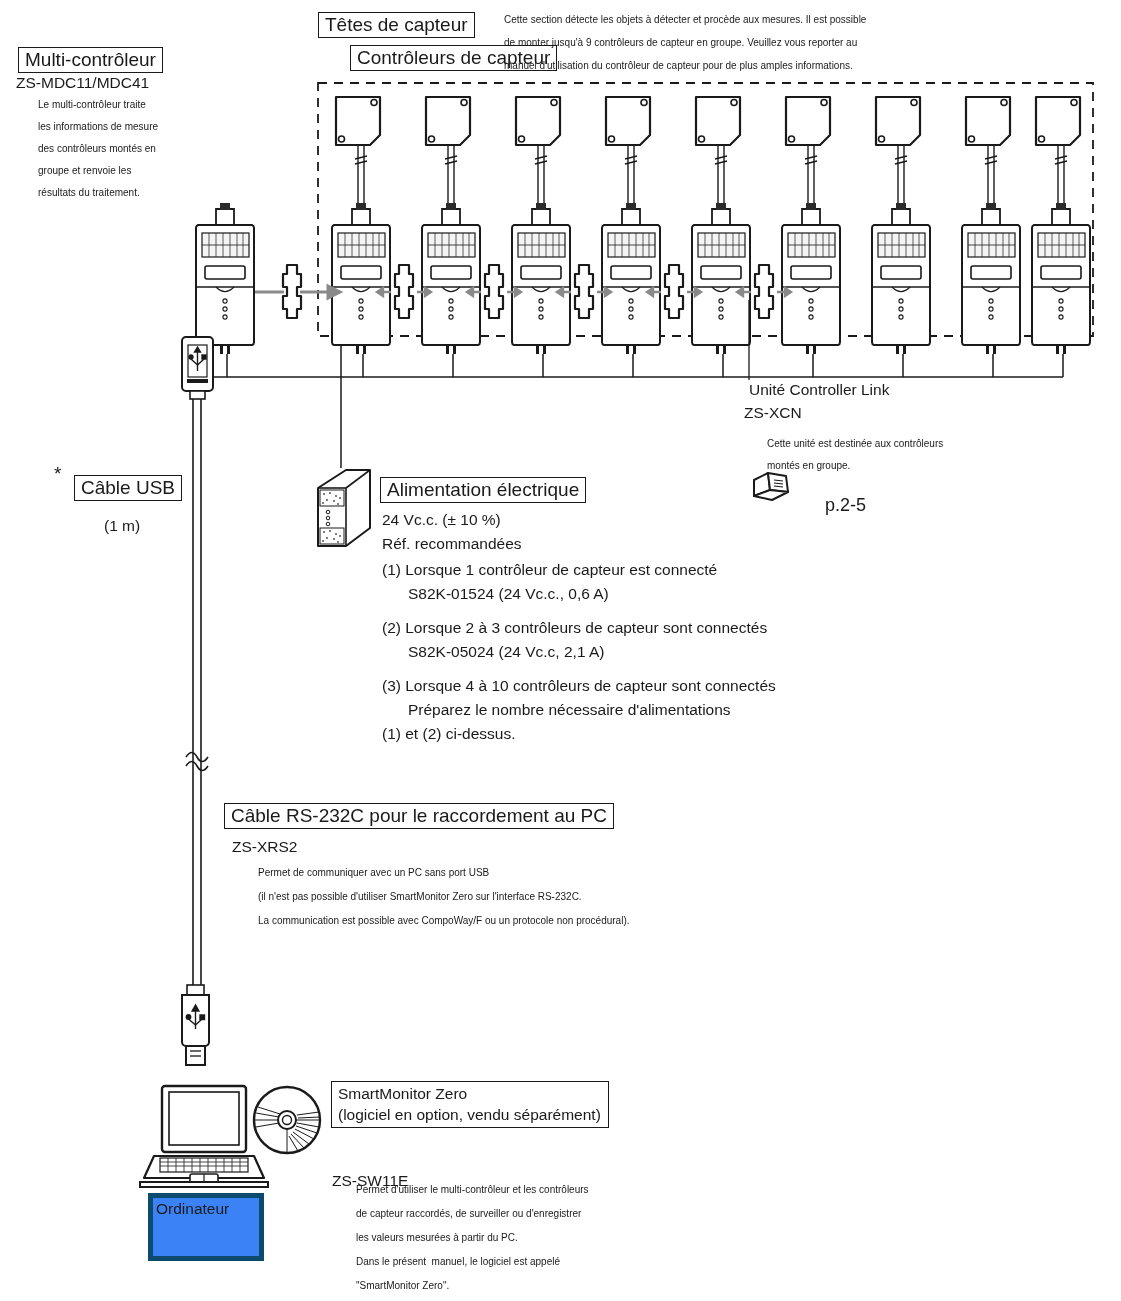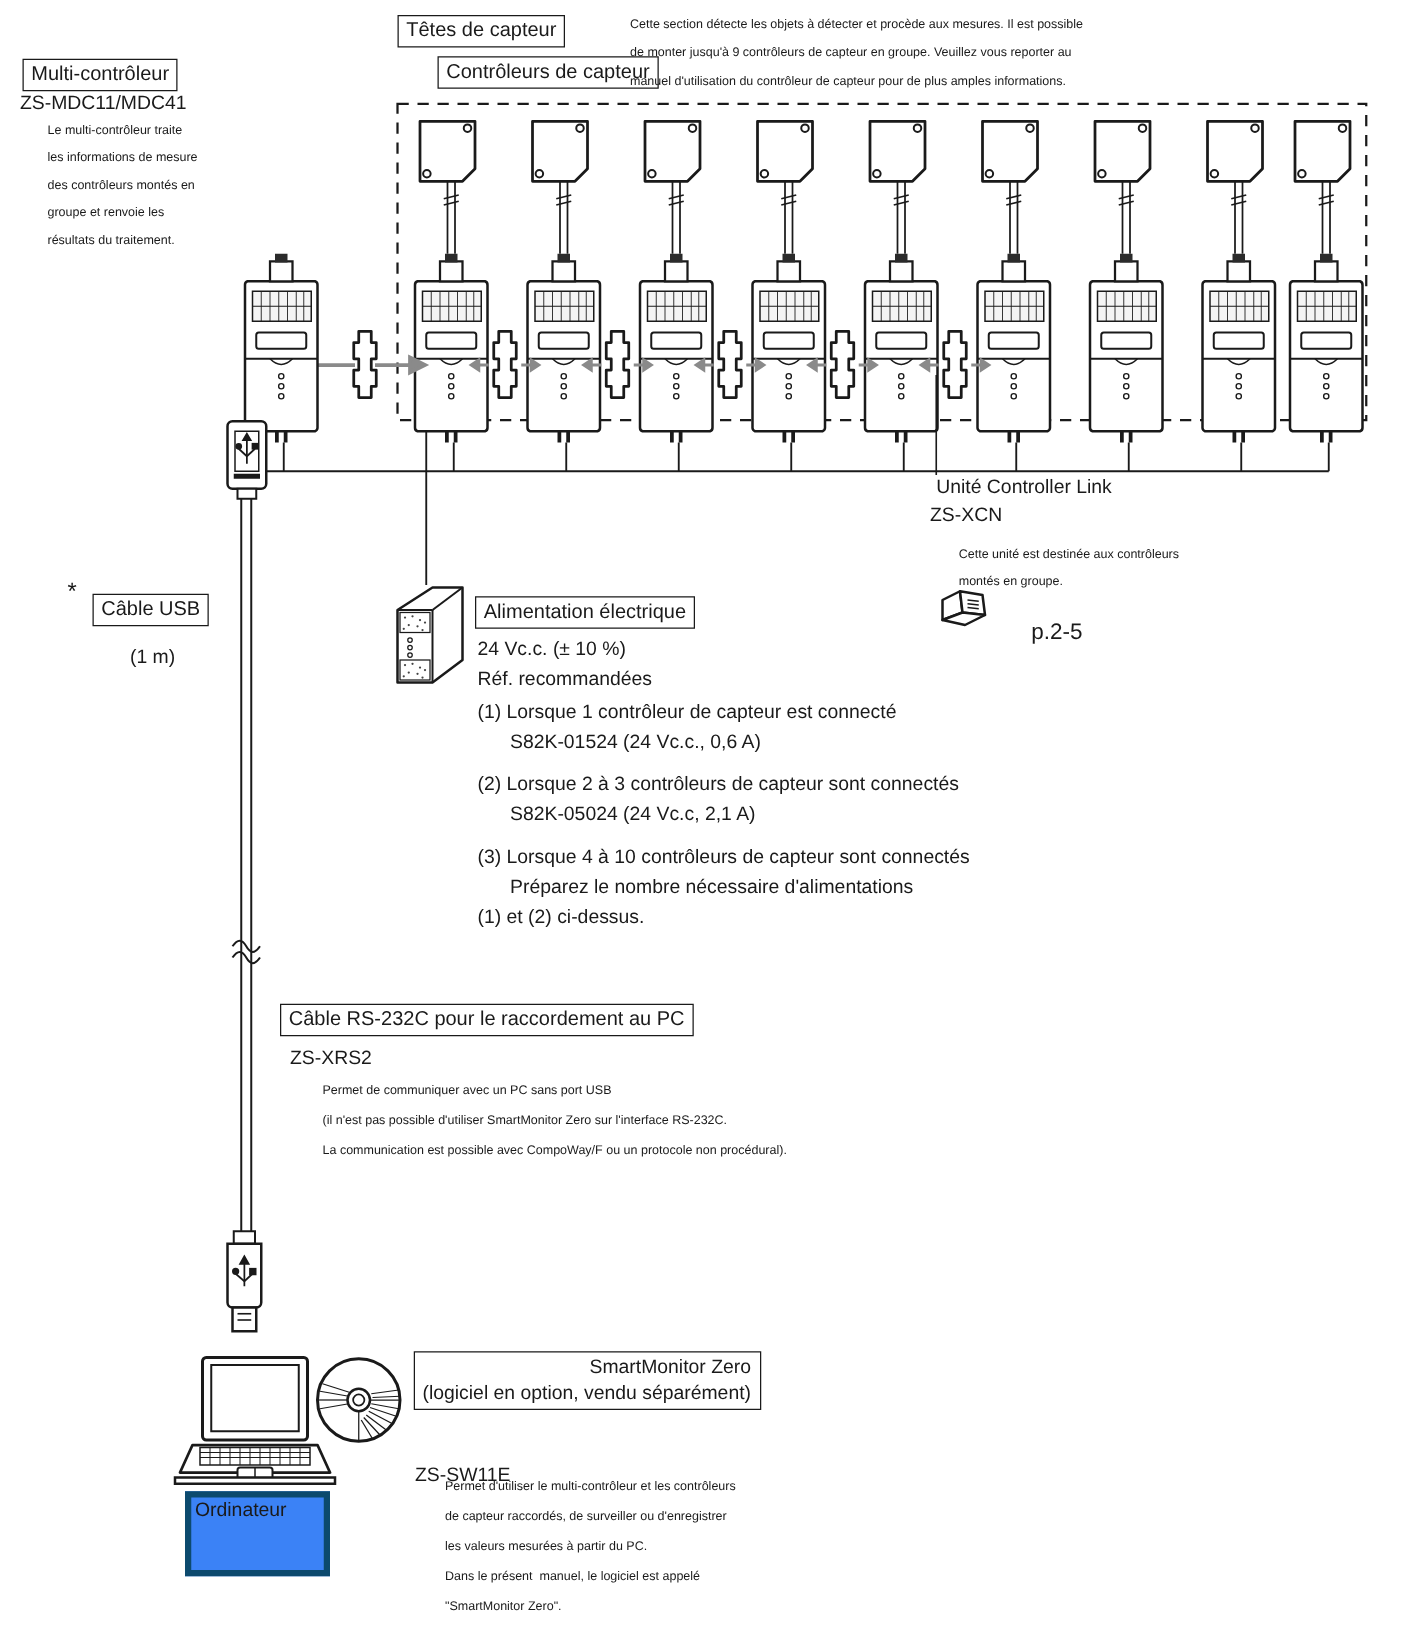--- a/index.html
+++ b/index.html
@@ -2,23 +2,23 @@
 <html><head>
 <meta charset="utf-8">
 <style>
   html,body{margin:0;padding:0;background:#fff;}
   body{width:1121px;height:1301px;position:relative;
        font-family:"Liberation Sans","DejaVu Sans",sans-serif;
        color:#1a1a1a;overflow:hidden;}
   .abs{position:absolute;}
   .txt{font-size:15.5px;line-height:22px;white-space:pre;}
   .boxed{border:1px solid #1a1a1a;padding:1px 6px 2px 6px;display:inline-block;
-         font-size:16px;line-height:21px;background:#fff;white-space:pre;}
+         font-size:19px;line-height:21px;background:#fff;white-space:pre;}
   .boxed2{border:1px solid #1a1a1a;padding:2px 6px 3px 6px;display:inline-block;
-          font-size:15.5px;line-height:21px;background:#fff;text-align:right;}
+          font-size:15.5px;line-height:21px;background:#fff;}
   .multi{line-height:22px;font-size:10px;white-space:pre;}
   svg{display:block;overflow:visible;}
   .nofill{fill:none;}
 </style>
 </head>
 <body>
 
 <div class="abs" style="left:0;top:0;width:1121px;height:1301px;">
 <svg width="1121" height="1301" viewBox="0 0 1121 1301">
   <defs>

